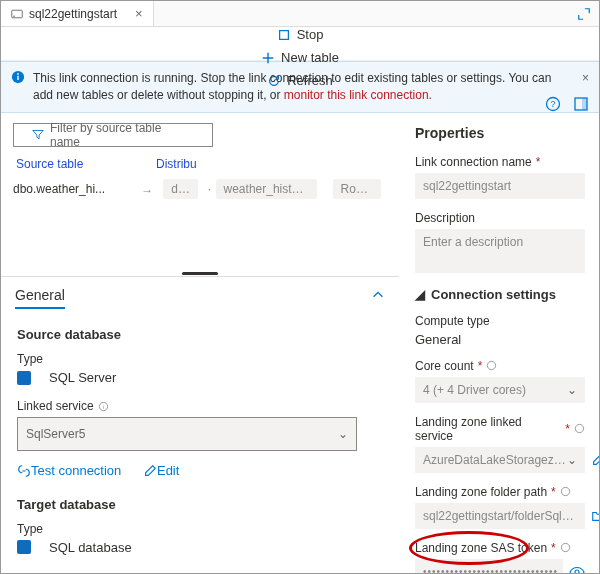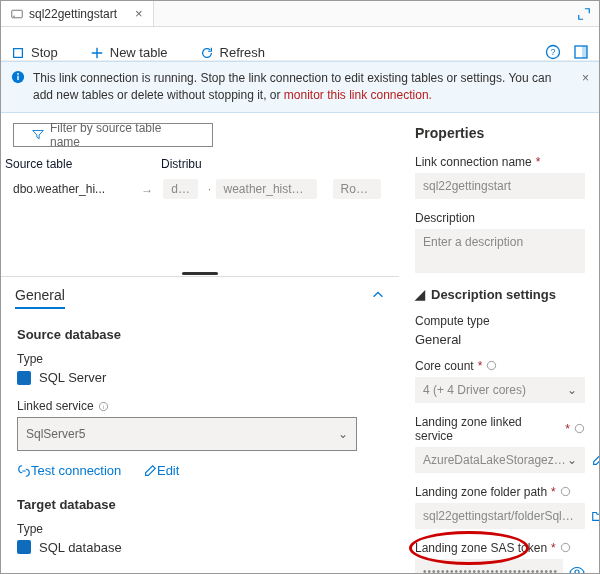--- a/index.html
+++ b/index.html
@@ -6,59 +6,59 @@
   body { width: 600px; height: 574px; border: 1px solid #999; background: #fff; font-size: 13px; color: #323130; overflow: hidden; position: relative; }
 
   
   .tabbar { display: flex; align-items: center; height: 26px; border-bottom: 1px solid #ddd; background: #fafafa; }
   .tab { display: flex; align-items: center; gap: 6px; padding: 0 10px; height: 100%; border-right: 1px solid #ddd; background: #fff; font-size: 12px; }
   .tab-icon { width: 12px; height: 12px; }
   .tab-close { color: #666; font-size: 13px; margin-left: 12px; }
   .tabbar-right { margin-left: auto; padding-right: 8px; display: flex; gap: 10px; color: #0078d4; }
 
   
-  .toolbar { display: flex; align-items: flex-end; height: 34px; padding: 0 10px; border-bottom: 1px solid #eee; gap: 32px; }
+  .toolbar { display: flex; align-items: center; height: 34px; padding: 0 10px; border-bottom: 1px solid #eee; gap: 8px; flex-direction: column; }
   .tool { display: flex; align-items: center; gap: 6px; color: #323130; font-size: 13px; }
   .tool .ic { color: #0078d4; display: inline-flex; }
   .toolbar-right { margin-left: auto; display: flex; gap: 12px; color: #0078d4; }
 
   
   .banner { display: flex; gap: 8px; padding: 8px 10px; background: #eff6fc; border-top: 1px solid #c7e0f4; border-bottom: 1px solid #c7e0f4; font-size: 12px; color: #323130; line-height: 1.4; }
   .banner a { color: #b91c1c; text-decoration: none; }
   .banner-close { margin-left: auto; color: #666; }
 
   
   .main { display: flex; height: calc(574px - 26px - 34px - 48px); }
   .left { flex: 1; min-width: 0; display: flex; flex-direction: column; }
   .right { width: 200px; padding: 12px 14px 12px 16px; border-left: 0px; overflow: hidden; }
 
   
   .filter-row { padding: 10px 12px; }
   .filter-input { display: flex; align-items: center; gap: 6px; border: 1px solid #8a8886; width: 200px; height: 24px; padding: 0 18px; font-size: 12px; color: #666; }
-  .grid-head { display: flex; padding: 0 4px; font-size: 12px; color: #0f172a; gap: 16px; }
+  .grid-head { display: flex; padding: 0 15px; font-size: 12px; color: #1d4ed8; gap: 0; }
   .col-src { width: 140px; }
   .col-tgt { width: 180px; }
   .col-dist { flex: 1; }
   .grid-row { display: flex; align-items: center; padding: 8px 12px; font-size: 12px; }
   .arrow { color: #888; margin: 0 10px 0 0; }
   .pill { background: #f3f2f1; color: #888; padding: 3px 8px; border-radius: 2px; display: inline-block; font-size: 12px; margin-right: 6px; max-width: 110px; white-space: nowrap; overflow: hidden; text-overflow: ellipsis; }
   .dot { color: #888; margin: 0 4px; }
 
   
   .splitter { height: 4px; position: relative; }
   .splitter::after { content:""; position:absolute; left:50%; transform:translateX(-50%); width:36px; height:3px; background:#323130; border-radius:2px; }
 
   
   .gen-head { display: flex; align-items: center; justify-content: space-between; padding: 10px 14px 4px 14px; border-top: 1px solid #ddd; }
   .gen-head .title { font-size: 14px; }
   .gen-underline { height:2px; width:50px; background:#0078d4; margin-left:14px; }
   .gen-body { padding: 10px 16px; font-size: 13px; overflow:hidden; }
   .subhead { font-weight: 600; margin: 8px 0 10px 0; }
   .lbl { font-size: 12px; margin-bottom: 4px; display:flex; align-items:center; gap:4px; }
-  .sql-line { display:flex; align-items:center; gap:8px; font-size:13px; margin-bottom:14px; }
+  .sql-line { display:flex; align-items:center; gap:18px; font-size:13px; margin-bottom:14px; }
   .sql-ic { width:14px; height:14px; background:#0f6cbd; border-radius:2px; display:inline-block; }
   .dd { border:1px solid #8a8886; background:#f3f2f1; color:#666; height:26px; display:flex; align-items:center; justify-content:space-between; padding:16px 8px; font-size:12px; margin-bottom:12px; max-width: 340px; }
   .linkbtn { color:#0078d4; display:inline-flex; align-items:center; font-size:13px; margin-right:18px; }
 
   
   .right h3 { font-size: 14px; font-weight:600; margin-bottom: 14px; }
   .p-lbl { font-size: 12px; margin-bottom:4px; display:flex; align-items:center; gap:4px; }
   .req { color:#a4262c; }
   .p-input { background:#f3f2f1; color:#888; height:26px; display:flex; align-items:center; padding:0 8px; font-size:12px; margin-bottom:12px; }
   .p-ta { background:#f3f2f1; color:#888; height:44px; padding:6px 8px; font-size:12px; margin-bottom:14px; }
@@ -247,21 +247,21 @@
       </div>
     <div class="p-input">
         <span>sql22gettingstart</span>
       </div>
 
     <div class="p-lbl">Description</div>
     <div class="p-ta"><span>Enter a description</span></div>
 
     <div class="sect">
       <span>◢</span>
-      <span>Description settings</span>
+      <span>Connection settings</span>
     </div>
 
     <div class="p-lbl">Compute type</div>
     <div style="font-size:13px;margin-bottom:12px;">General</div>
 
     <div class="p-lbl">
         <span>Core count</span> 
         <span class="req">*</span>
       <span class="info-ic">
           <svg width="11" height="11" viewBox="0 0 16 16">

